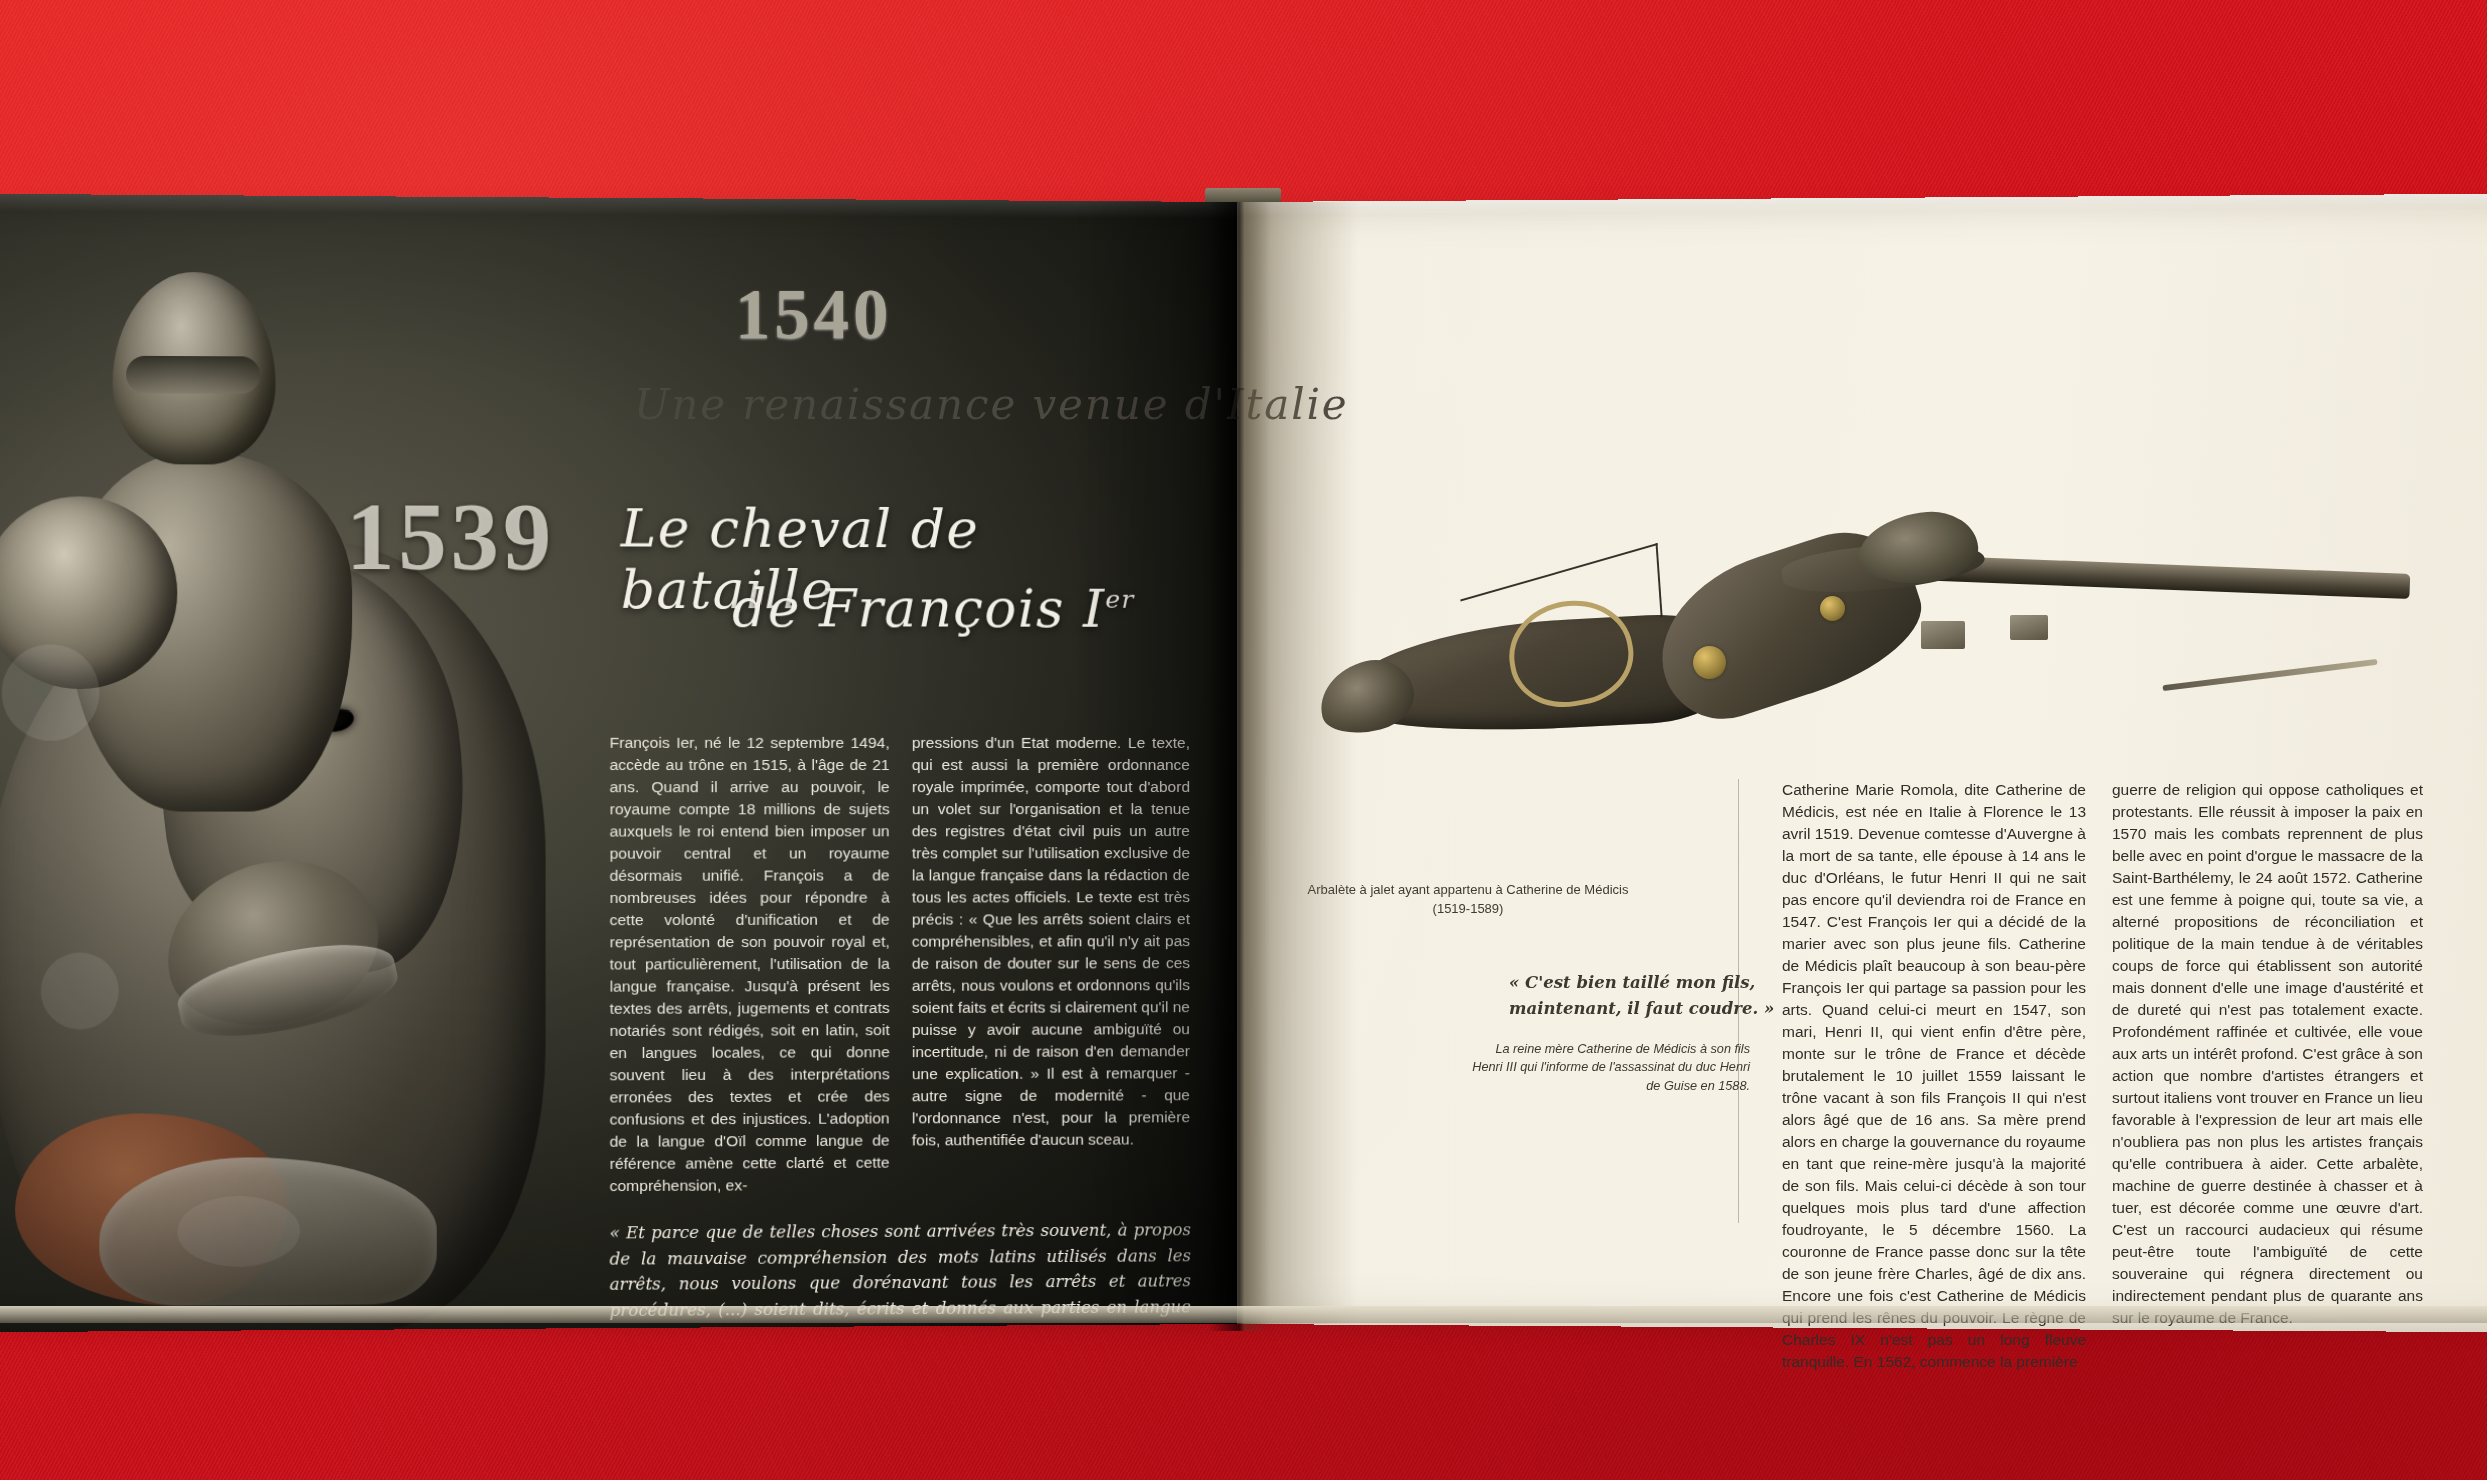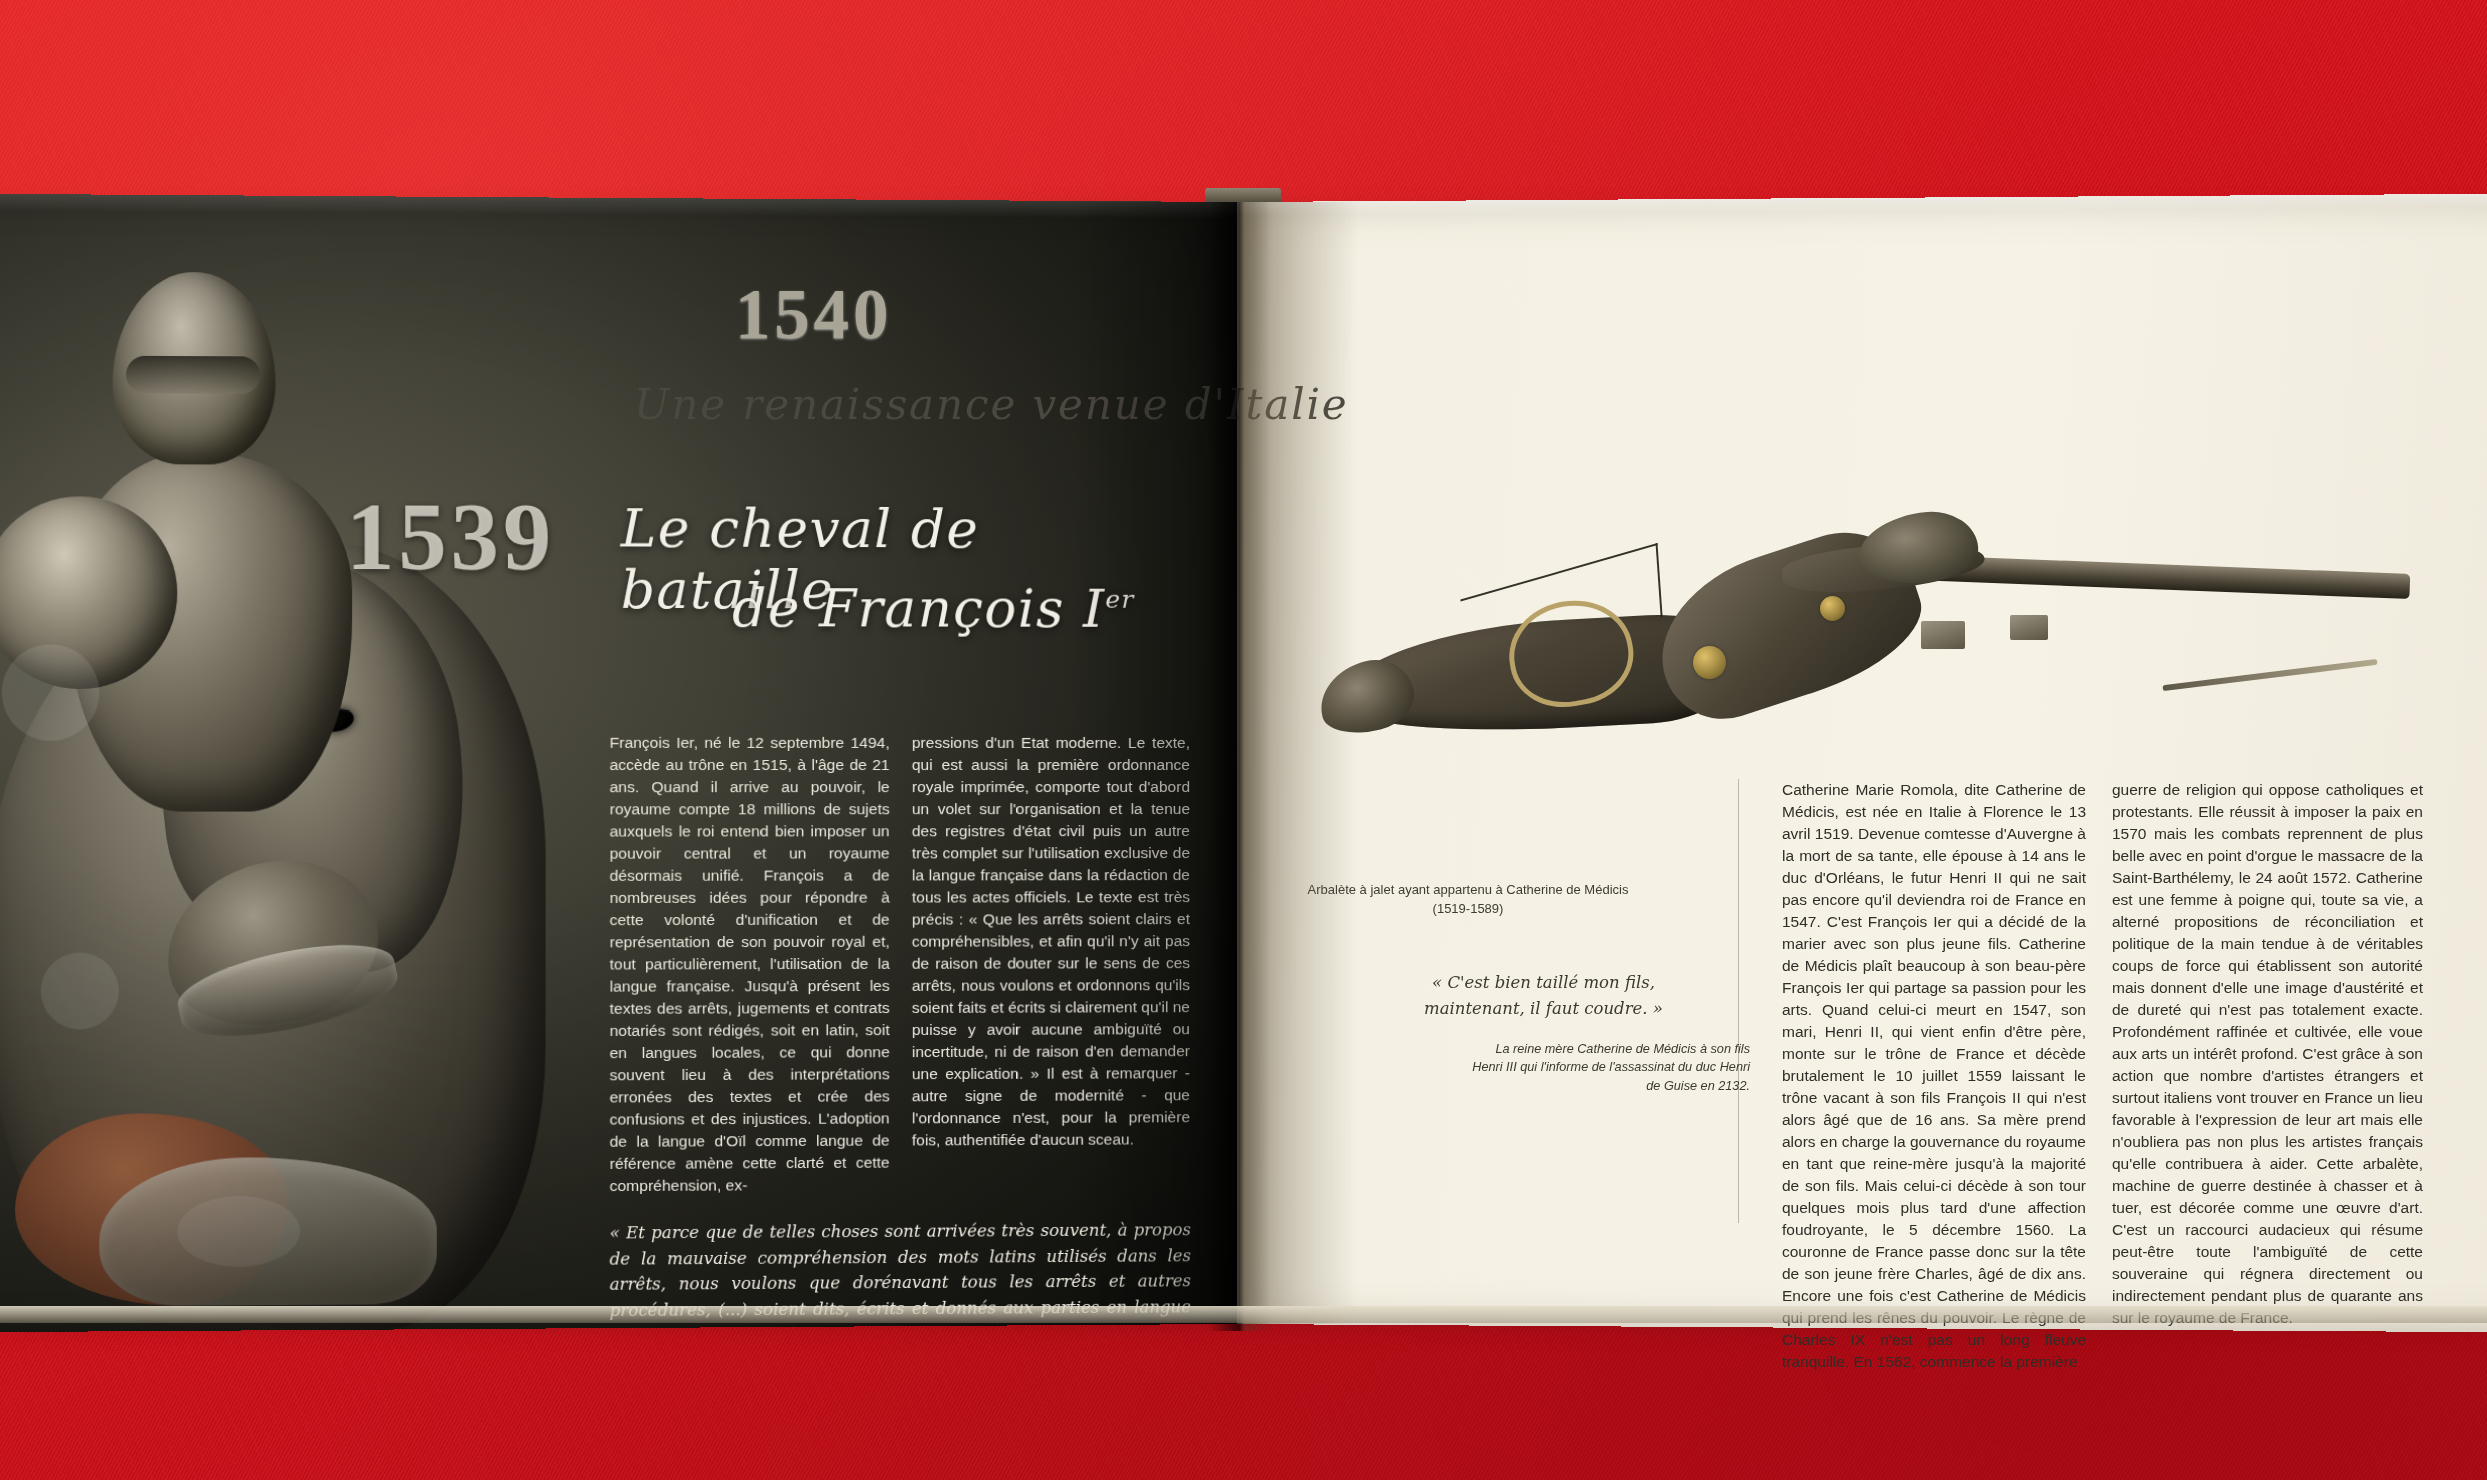--- a/index.html
+++ b/index.html
@@ -490,29 +490,29 @@
     width: 330px;
     font-size: 13px;
     line-height: 1.45;
     color: #3e3b33;
     text-align: center;
   }
 
   
   #right-quote {
     position: absolute;
-    left: 1404px;
+    left: 1509px;
     top: 970px;
     width: 279px;
     font-family: "DejaVu Serif", serif;
     font-style: italic;
     font-size: 16.5px;
     line-height: 1.55;
     color: #3c3931;
-    text-align: center;
+    font-weight: bold;
   }
   #right-quote-source {
     position: absolute;
     left: 1471px;
     top: 1040px;
     width: 279px;
     font-size: 12.7px;
     line-height: 1.45;
     color: #3c3931;
     text-align: right;
@@ -643,21 +643,21 @@
   <div class="cb-arrow"></div>
   <div class="cb-gold" style="left:393px; top:120px; width:33px; height:33px;"></div>
   <div class="cb-gold" style="left:520px; top:70px; width:25px; height:25px;"></div>
   <div class="cb-plaque" style="left:621px; top:95px; width:44px; height:28px;"></div>
   <div class="cb-plaque" style="left:710px; top:89px; width:38px; height:25px;"></div>
 </div>
 
 <div id="crossbow-caption">Arbalète à jalet ayant appartenu à Catherine de Médicis (1519-1589)</div>
 
 <div id="right-quote">« C'est bien taillé mon fils, maintenant, il faut coudre. »</div>
-<div id="right-quote-source">La reine mère Catherine de Médicis à son fils Henri III qui l'informe de l'assassinat du duc Henri de Guise en 2132.</div>
+<div id="right-quote-source">La reine mère Catherine de Médicis à son fils Henri III qui l'informe de l'assassinat du duc Henri de Guise en 1588.</div>
 
 <div class="rule-v"></div>
 
 <div class="col" id="right-col-1">
   <p>Catherine Marie Romola, dite Catherine de Médicis, est née en Italie à Florence le 13 avril 1519. Devenue comtesse d'Auvergne à la mort de sa tante, elle épouse à 14 ans le duc d'Orléans, le futur Henri II qui ne sait pas encore qu'il deviendra roi de France en 1547. C'est François Ier qui a décidé de la marier avec son plus jeune fils. Catherine de Médicis plaît beaucoup à son beau-père François Ier qui partage sa passion pour les arts. Quand celui-ci meurt en 1547, son mari, Henri II, qui vient enfin d'être père, monte sur le trône de France et décède brutalement le 10 juillet 1559 laissant le trône vacant à son fils François II qui n'est alors âgé que de 16 ans. Sa mère prend alors en charge la gouvernance du royaume en tant que reine-mère jusqu'à la majorité de son fils. Mais celui-ci décède à son tour quelques mois plus tard d'une affection foudroyante, le 5 décembre 1560. La couronne de France passe donc sur la tête de son jeune frère Charles, âgé de dix ans. Encore une fois c'est Catherine de Médicis qui prend les rênes du pouvoir. Le règne de Charles IX n'est pas un long fleuve tranquille. En 1562, commence la première</p>
 </div>
 <div class="col" id="right-col-2">
   <p>guerre de religion qui oppose catholiques et protestants. Elle réussit à imposer la paix en 1570 mais les combats reprennent de plus belle avec en point d'orgue le massacre de la Saint-Barthélemy, le 24 août 1572. Catherine est une femme à poigne qui, toute sa vie, a alterné propositions de réconciliation et politique de la main tendue à de véritables coups de force qui établissent son autorité mais donnent d'elle une image d'austérité et de dureté qui n'est pas totalement exacte. Profondément raffinée et cultivée, elle voue aux arts un intérêt profond. C'est grâce à son action que nombre d'artistes étrangers et surtout italiens vont trouver en France un lieu favorable à l'expression de leur art mais elle n'oubliera pas non plus les artistes français qu'elle contribuera à aider. Cette arbalète, machine de guerre destinée à chasser et à tuer, est décorée comme une œuvre d'art. C'est un raccourci audacieux qui résume peut-être toute l'ambiguïté de cette souveraine qui régnera directement ou indirectement pendant plus de quarante ans sur le royaume de France.</p>
 </div>
 

